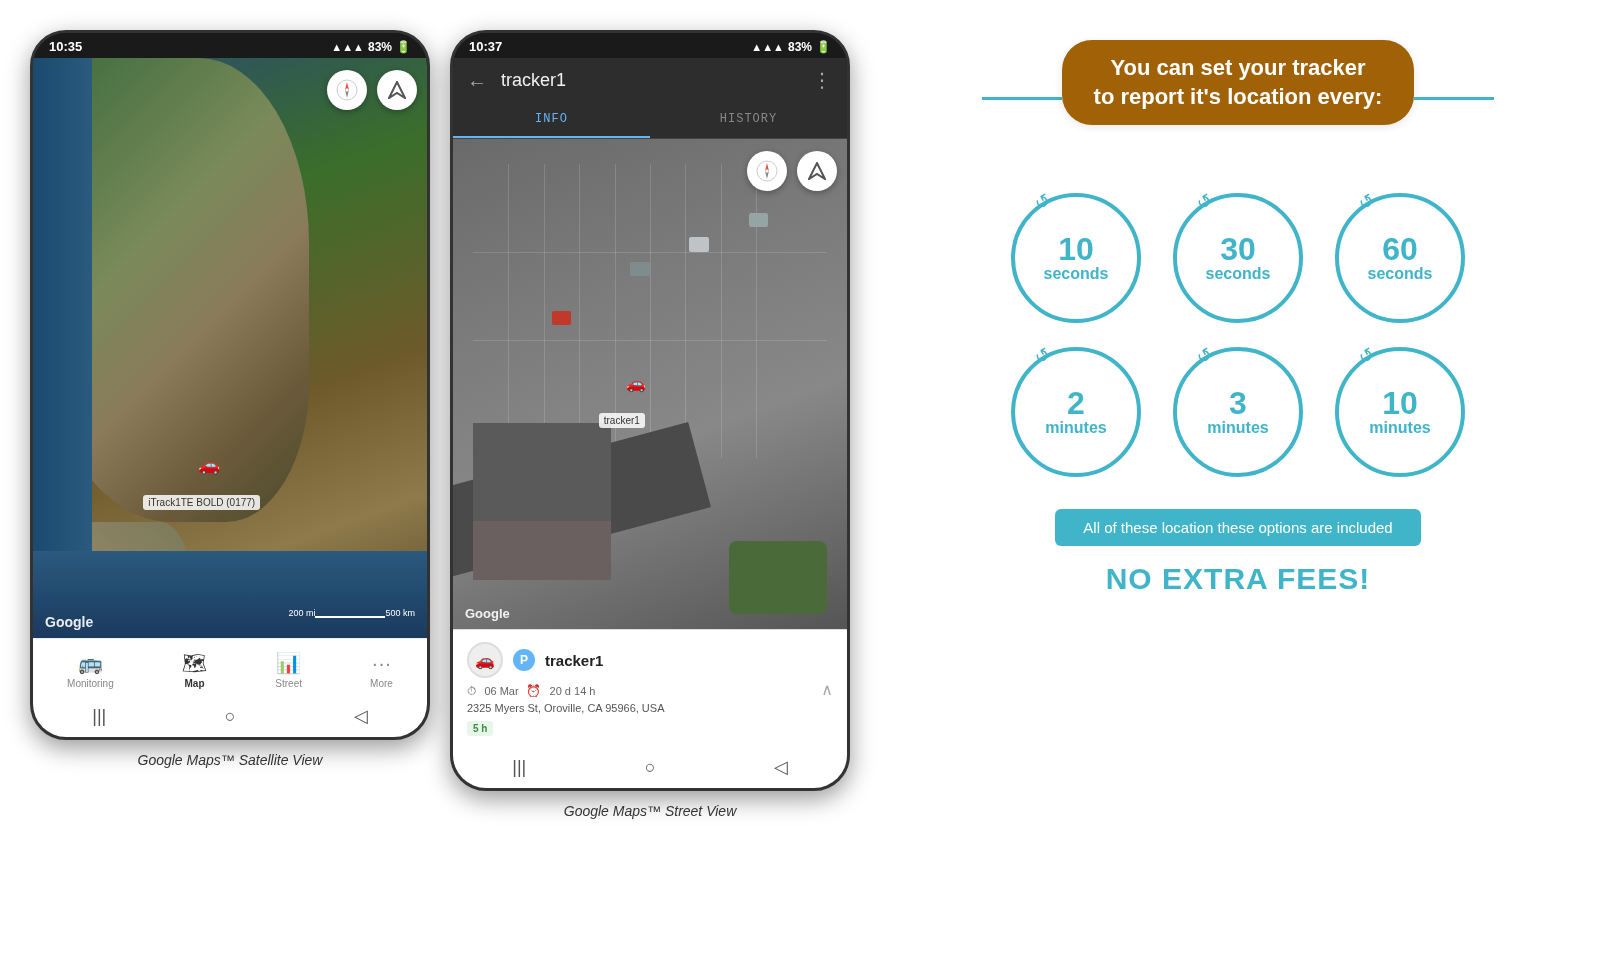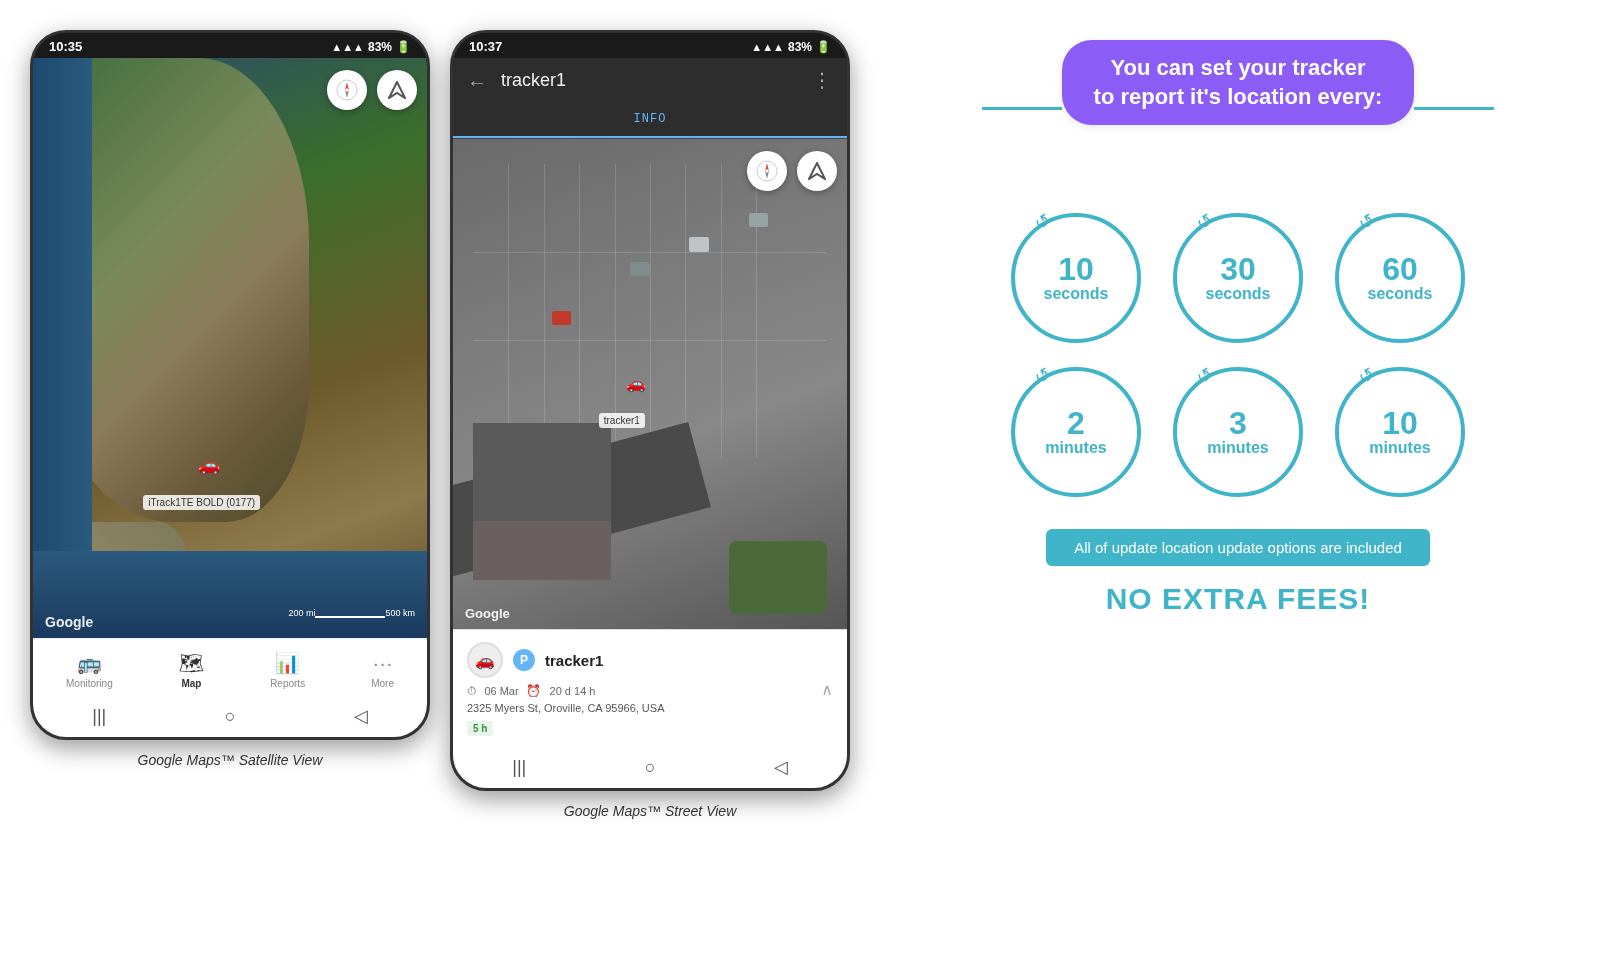--- a/index.html
+++ b/index.html
@@ -385,26 +385,26 @@
       flex: 1;
       padding: 40px 30px 30px 20px;
       display: flex;
       flex-direction: column;
       align-items: center;
       justify-content: center;
       min-width: 600px;
     }
 
     .headline-banner {
-      background: #8b5cf6;
+      background: #a16207;
       border-radius: 30px;
       padding: 14px 32px;
       text-align: center;
       max-width: 420px;
-      margin-bottom: 52px;
+      margin-bottom: 32px;
       box-shadow: 0 2px 8px rgba(0,0,0,0.1);
     }
     .headline-text {
       color: #fff;
       font-size: 22px;
       font-weight: 700;
       line-height: 1.3;
     }
     
     .banner-row {
@@ -543,21 +543,21 @@
         <div class="nav-item">
           <span class="nav-icon">🚌</span>
           <span style="font-size:10px; color:#888;">Monitoring</span>
         </div>
         <div class="nav-item active">
           <span class="nav-icon">🗺</span>
           <span style="font-size:10px; color:#333; font-weight:600;">Map</span>
         </div>
         <div class="nav-item">
           <span class="nav-icon">📊</span>
-          <span style="font-size:10px; color:#888;">Reports</span>
+          <span style="font-size:10px; color:#888;">Street</span>
         </div>
         <div class="nav-item">
           <span class="nav-icon">···</span>
           <span style="font-size:10px; color:#888;">More</span>
         </div>
       </div>
 
       <div class="android-nav">
         <span class="android-nav-btn">|||</span>
         <span class="android-nav-btn">○</span>
@@ -581,20 +581,23 @@
 
       <div class="phone-header-dark">
         <span class="back-arrow">←</span>
         <span class="header-title">tracker1</span>
         <span class="menu-dots">⋮</span>
       </div>
 
       <div class="tabs-bar">
         <div class="tab-item active">
           <span>INFO</span>
+        </div>
+        <div class="tab-item">
+          <span>HISTORY</span>
         </div>
       </div>
 
       <div class="map-satellite-street">
         <div class="parking-lot">
 
           <div style="position:absolute; top:5%; left:5%; width:90%; height:60%; overflow:hidden;">
 
             <div style="position:absolute; top:0; left:10%; width:1px; height:100%; background:rgba(255,255,255,0.15);"></div>
             <div style="position:absolute; top:0; left:20%; width:1px; height:100%; background:rgba(255,255,255,0.15);"></div>
@@ -713,17 +716,17 @@
 
     <div class="time-circle">
       <div class="circle-arrow">↺</div>
       <span class="circle-number">10</span>
       <span class="circle-unit">minutes</span>
     </div>
 
   </div>
 
   <div class="included-banner">
-    <span>All of update location update options are included</span>
+    <span>All of these location these options are included</span>
   </div>
 
   <div class="no-fees-text">NO EXTRA FEES!</div>
 </div>
 
 </body></html>

